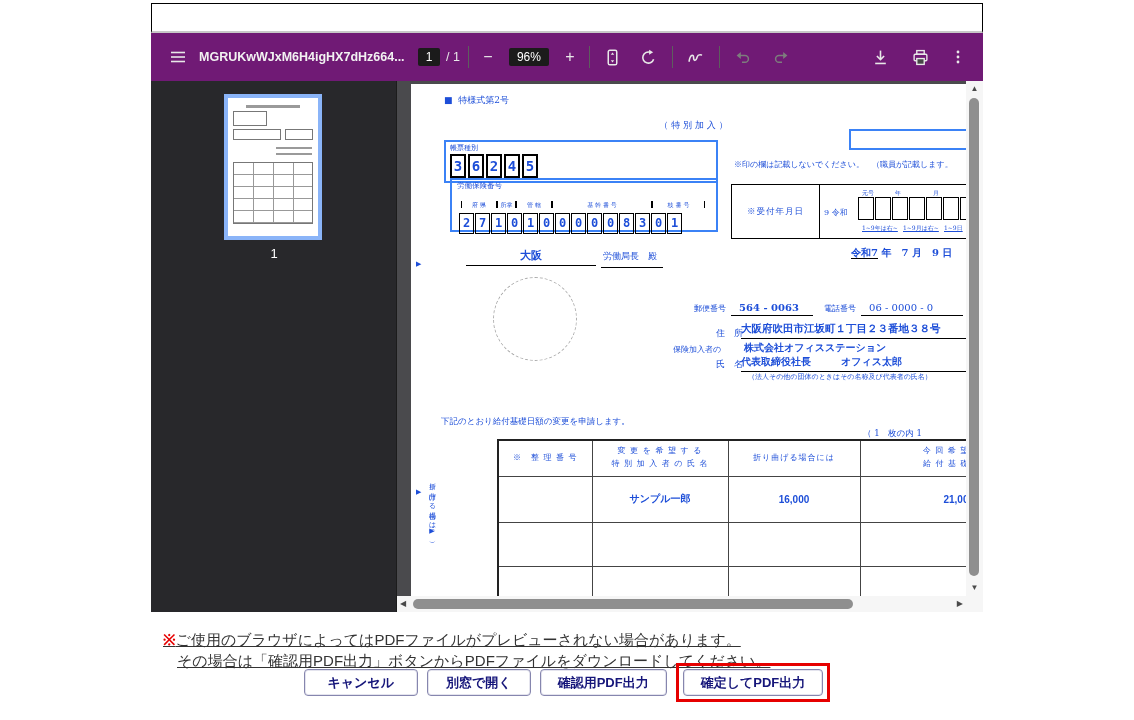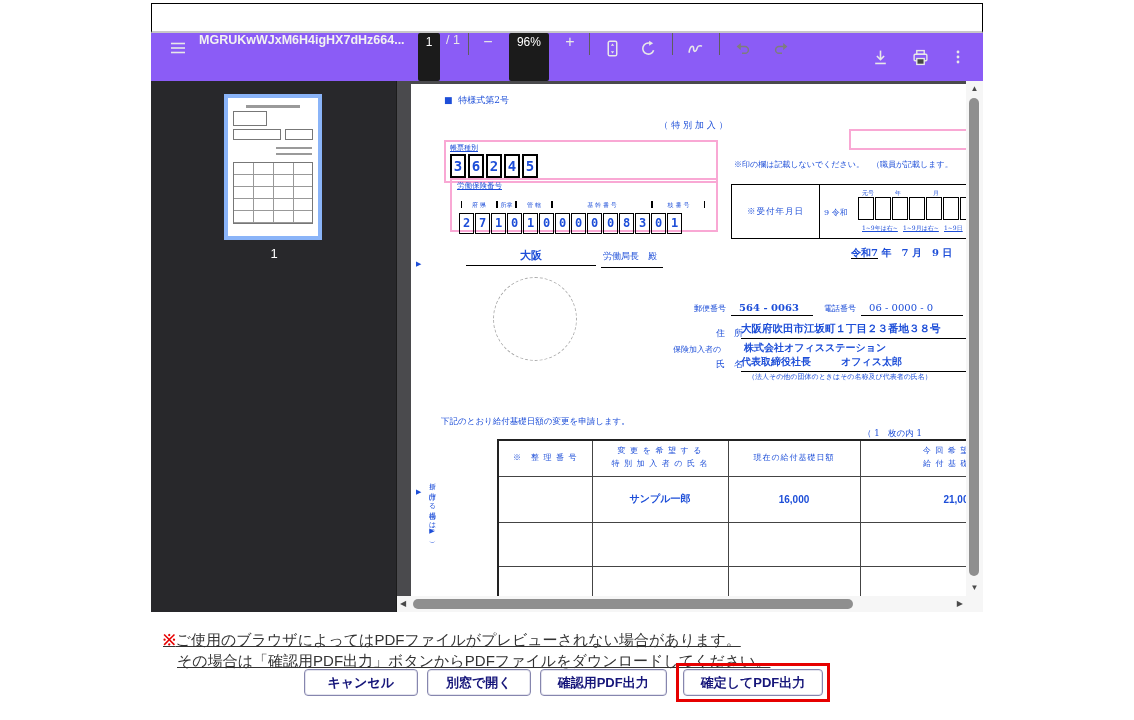--- a/index.html
+++ b/index.html
@@ -9,22 +9,22 @@
   
   #dialog { position:absolute; left:151px; top:0; width:832px; height:720px; }
 
   .title-bar { position:absolute; left:0; top:3px; width:832px; height:30px;
 while    background:#06066b; border:1px solid #000; border-bottom:2px solid #c8c8c8;
     color:#fff; font-size:14px; text-align:center; line-height:26px; letter-spacing:1px; }
 
   
   #viewer { position:absolute; left:0; top:33px; width:832px; height:579px; background:#323232; }
 
-  #pdf-toolbar { position:absolute; left:0; top:0; width:832px; height:48px; background:#8b5cf6;
-    display:flex; color:#ececec; }
+  #pdf-toolbar { position:absolute; left:0; top:0; width:832px; height:48px; background:#701a75;
+    display:flex; align-items:center; color:#ececec; }
   .tb-icon { width:30px; height:30px; display:flex; align-items:center; justify-content:center; cursor:pointer; }
   .tb-icon svg { display:block; }
   .tb-div { width:1px; height:22px; background:#5e5e5e; margin:0 8px; }
   #filename { font-size:12.5px; font-weight:bold; color:#f2f2f2; max-width:205px; white-space:nowrap;
     overflow:hidden; margin:0 14px 0 6px; }
   .tb-box { background:#1b1b1b; color:#fff; font-size:12px; text-align:center;
     border-radius:2px; padding:2px 0; }
   #page-box { width:22px; margin-right:6px; }
   #zoom-box { width:40px; margin:0 10px; }
   .tb-txt { font-size:12.5px; color:#e8e8e8; }
@@ -38,21 +38,21 @@
     border:4px solid #8ab4f8; cursor:pointer; }
   #thumb-label { position:absolute; left:0; top:165px; width:246px; text-align:center;
     color:#fff; font-size:13px; }
 
   #main-view { position:relative; width:586px; height:531px; background:#4a4a4d; overflow:hidden; }
 
   
   #pdf-page { position:absolute; left:14px; top:3px; width:565px; height:512px; background:#fff;
     overflow:hidden; color:#1d4ed8; font-family:"DejaVu Serif", serif; }
   .f { position:absolute; }
-  .bx { border:2px solid #f9a8d4;text-decoration:underline; }
+  .bx { border:2px solid #3b82f6; }
   .digit { display:inline-block; width:16px; height:24px; border:2px solid #000; margin-right:2px;
     font:bold 14px/20px "DejaVu Sans Mono", monospace; text-align:center; }
   .digit.sm { width:15px; height:21px; border:1.5px solid #000; font-size:12px; line-height:18px; margin-right:1px; }
   .seg { display:inline-block; font-size:6px; text-align:center; border-left:1px solid #000;
     border-right:1px solid #000; line-height:7px; }
   .u { border-bottom:1px solid #000; }
   .tblc { border:1px solid #444; text-align:center; vertical-align:middle; }
 
   table.app { border-collapse:collapse; table-layout:fixed; border:2px solid #222;
     font-family:"DejaVu Serif", serif; }
@@ -269,21 +269,21 @@
                 <col style="width:94px">
                 <col style="width:136px">
                 <col style="width:132px">
                 <col style="width:198px">
               </colgroup>
             <tbody>
                 <tr style="height:36px;">
               <th class="tblc">※　整 理 番 号</th>
               <th class="tblc">変 更 を 希 望 す る
 特 別 加 入 者 の 氏 名</th>
-              <th class="tblc">現在の給付基礎日額</th>
+              <th class="tblc">折り曲げる場合には</th>
               <th class="tblc">今 回 希 望 す る
 給 付 基 礎 日 額</th>
             </tr>
             <tr style="height:46px;">
               <td class="tblc"></td>
               <td class="tblc">サンプル一郎</td>
               <td class="tblc">16,000</td>
               <td class="tblc">21,000</td>
             </tr>
             <tr style="height:44px;">

